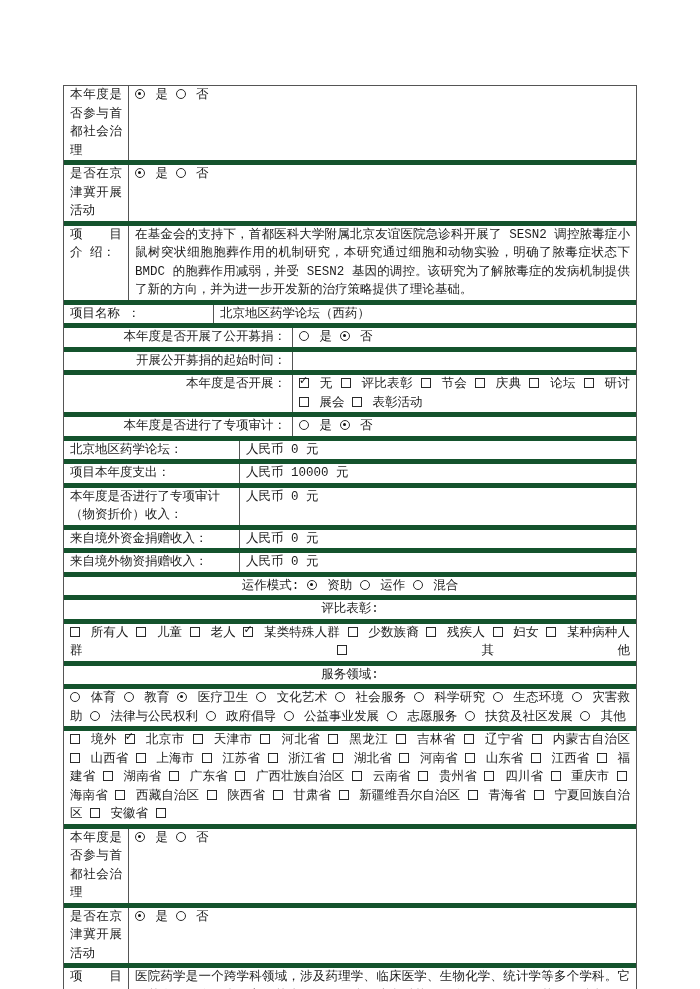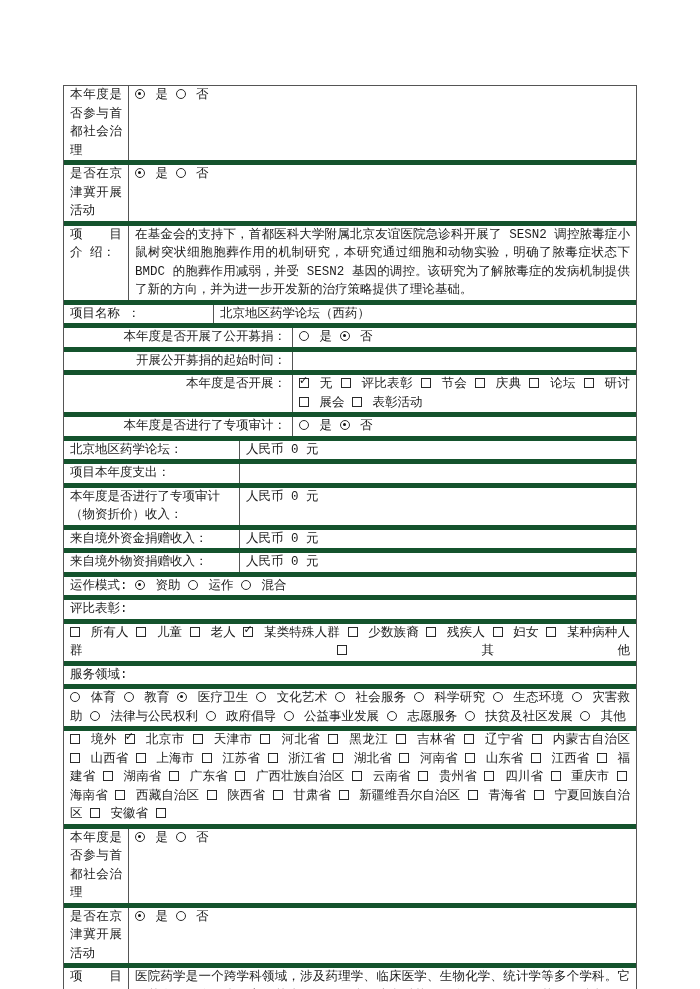--- a/index.html
+++ b/index.html
@@ -14,21 +14,21 @@
   }
   .tr{display:flex;border-top:5px solid #14532d;align-items:stretch;}
   .tr:first-child{border-top:none;}
   .td{padding:0 6px;box-sizing:border-box;min-height:18.5px;}
   .lab{border-right:1px solid #555;flex:none;}
   .w65{width:65px;text-align:justify;}
   .w150{width:150px;}
   .w176{width:176px;}
   .w229{width:229px;text-align:right;}
   .val{flex:1;}
-  .full{flex:1;}
+  .full{flex:1;text-align:center;}
   .just{text-align:justify;}
   .jlast{text-align:justify;text-align-last:justify;}
   .ctl{
     display:inline-block;width:8px;height:8px;border:1px solid #2a2a2a;
     vertical-align:-1px;position:relative;margin-right:3px;background:#fff;
   }
   .radio{border-radius:50%;}
   .radio.sel::after{
     content:"";position:absolute;left:2px;top:2px;width:3px;height:3px;
     border-radius:50%;background:#111;
@@ -86,20 +86,21 @@
       <div class="td val"><span class="opt"><span class="ctl radio"></span> <span>是</span></span>  <span class="opt"><span class="ctl radio sel"></span> <span>否</span></span>  </div>
     </div>
 
     <div class="tr">
       <div class="td lab w176">北京地区药学论坛：</div>
       <div class="td val">人民币 0 元</div>
     </div>
 
     <div class="tr">
       <div class="td lab w176">项目本年度支出：</div>
+      <div class="td val">人民币 10000 元</div>
     </div>
 
     <div class="tr">
       <div class="td lab w176">本年度是否进行了专项审计（物资折价）收入：</div>
       <div class="td val">人民币 0 元</div>
     </div>
 
     <div class="tr">
       <div class="td lab w176">来自境外资金捐赠收入：</div>
       <div class="td val">人民币 0 元</div>

